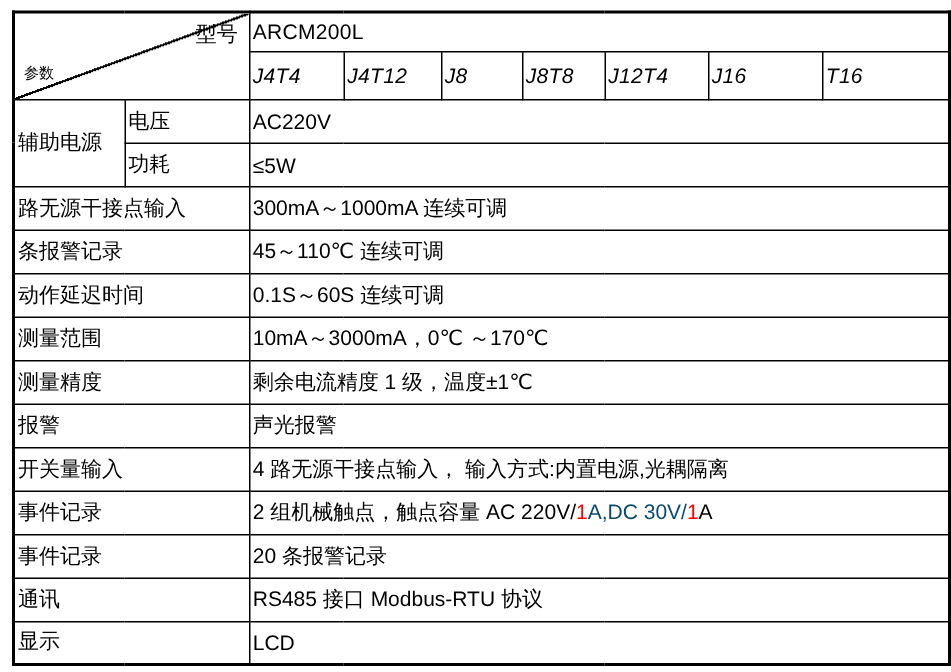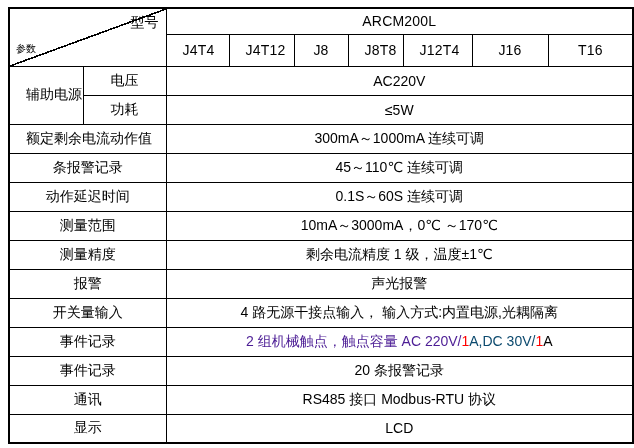--- a/index.html
+++ b/index.html
@@ -23,28 +23,28 @@
     left: 8px;
     top: 7px;
     width: 624px;
     border-collapse: collapse;
     table-layout: fixed;
     border: 2px solid #000000;
     font-size: 14px;
   }
   table.spec td {
     border: 1px solid #000000;
-    text-align: center;
+    text-align: left;
     vertical-align: middle;
-    padding: 0 16px;
+    padding: 0 2px;
     overflow: hidden;
     white-space: nowrap;
   }
   tr.r-top    { height: 26px; }
-  tr.r-model  { height: 32px; }
+  tr.r-model  { height: 32px; font-style: italic; }
   tr.r        { height: 29px; }
 
   
   td.diag {
     position: relative;
     padding: 0;
     background:
       linear-gradient(to bottom right,
         transparent calc(50% - 0.8px),
         #000 calc(50% - 0.8px),
@@ -109,21 +109,21 @@
       <td class="auxpower" rowspan="2">辅助电源</td>
       <td>电压</td>
       <td colspan="7">AC220V</td>
     </tr>
     <tr class="r">
       <td>功耗</td>
       <td colspan="7">≤5W</td>
     </tr>
 
     <tr class="r">
-      <td colspan="2">额定剩余电流动作值</td>
+      <td colspan="2">路无源干接点输入</td>
       <td colspan="7">300mA～1000mA 连续可调</td>
     </tr>
     <tr class="r">
       <td colspan="2">条报警记录</td>
       <td colspan="7">45～110℃  连续可调</td>
     </tr>
     <tr class="r">
       <td colspan="2">动作延迟时间</td>
       <td colspan="7">0.1S～60S 连续可调</td>
     </tr>
@@ -138,21 +138,21 @@
     <tr class="r">
       <td colspan="2">报警</td>
       <td colspan="7">声光报警</td>
     </tr>
     <tr class="r">
       <td colspan="2">开关量输入</td>
       <td colspan="7">4 路无源干接点输入， 输入方式:内置电源,光耦隔离</td>
     </tr>
     <tr class="r">
       <td colspan="2">事件记录</td>
-      <td colspan="7"><span style="color: #4c1d95;">2 组机械触点，触点容量 AC 220V/</span><span style="color: rgb(255, 0, 0);">1</span><span style="color: #0c4a6e;">A,DC 30V/</span><span style="color: rgb(255, 0, 0);">1</span><span style="color: rgb(0, 0, 0);">A</span></td>
+      <td colspan="7"><span style="color: #000000;">2 组机械触点，触点容量 AC 220V/</span><span style="color: rgb(255, 0, 0);">1</span><span style="color: #0c4a6e;">A,DC 30V/</span><span style="color: rgb(255, 0, 0);">1</span><span style="color: rgb(0, 0, 0);">A</span></td>
     </tr>
     <tr class="r">
       <td colspan="2">事件记录</td>
       <td colspan="7">20 条报警记录</td>
     </tr>
     <tr class="r">
       <td colspan="2">通讯</td>
       <td colspan="7">RS485 接口  Modbus-RTU 协议</td>
     </tr>
     <tr class="r">

